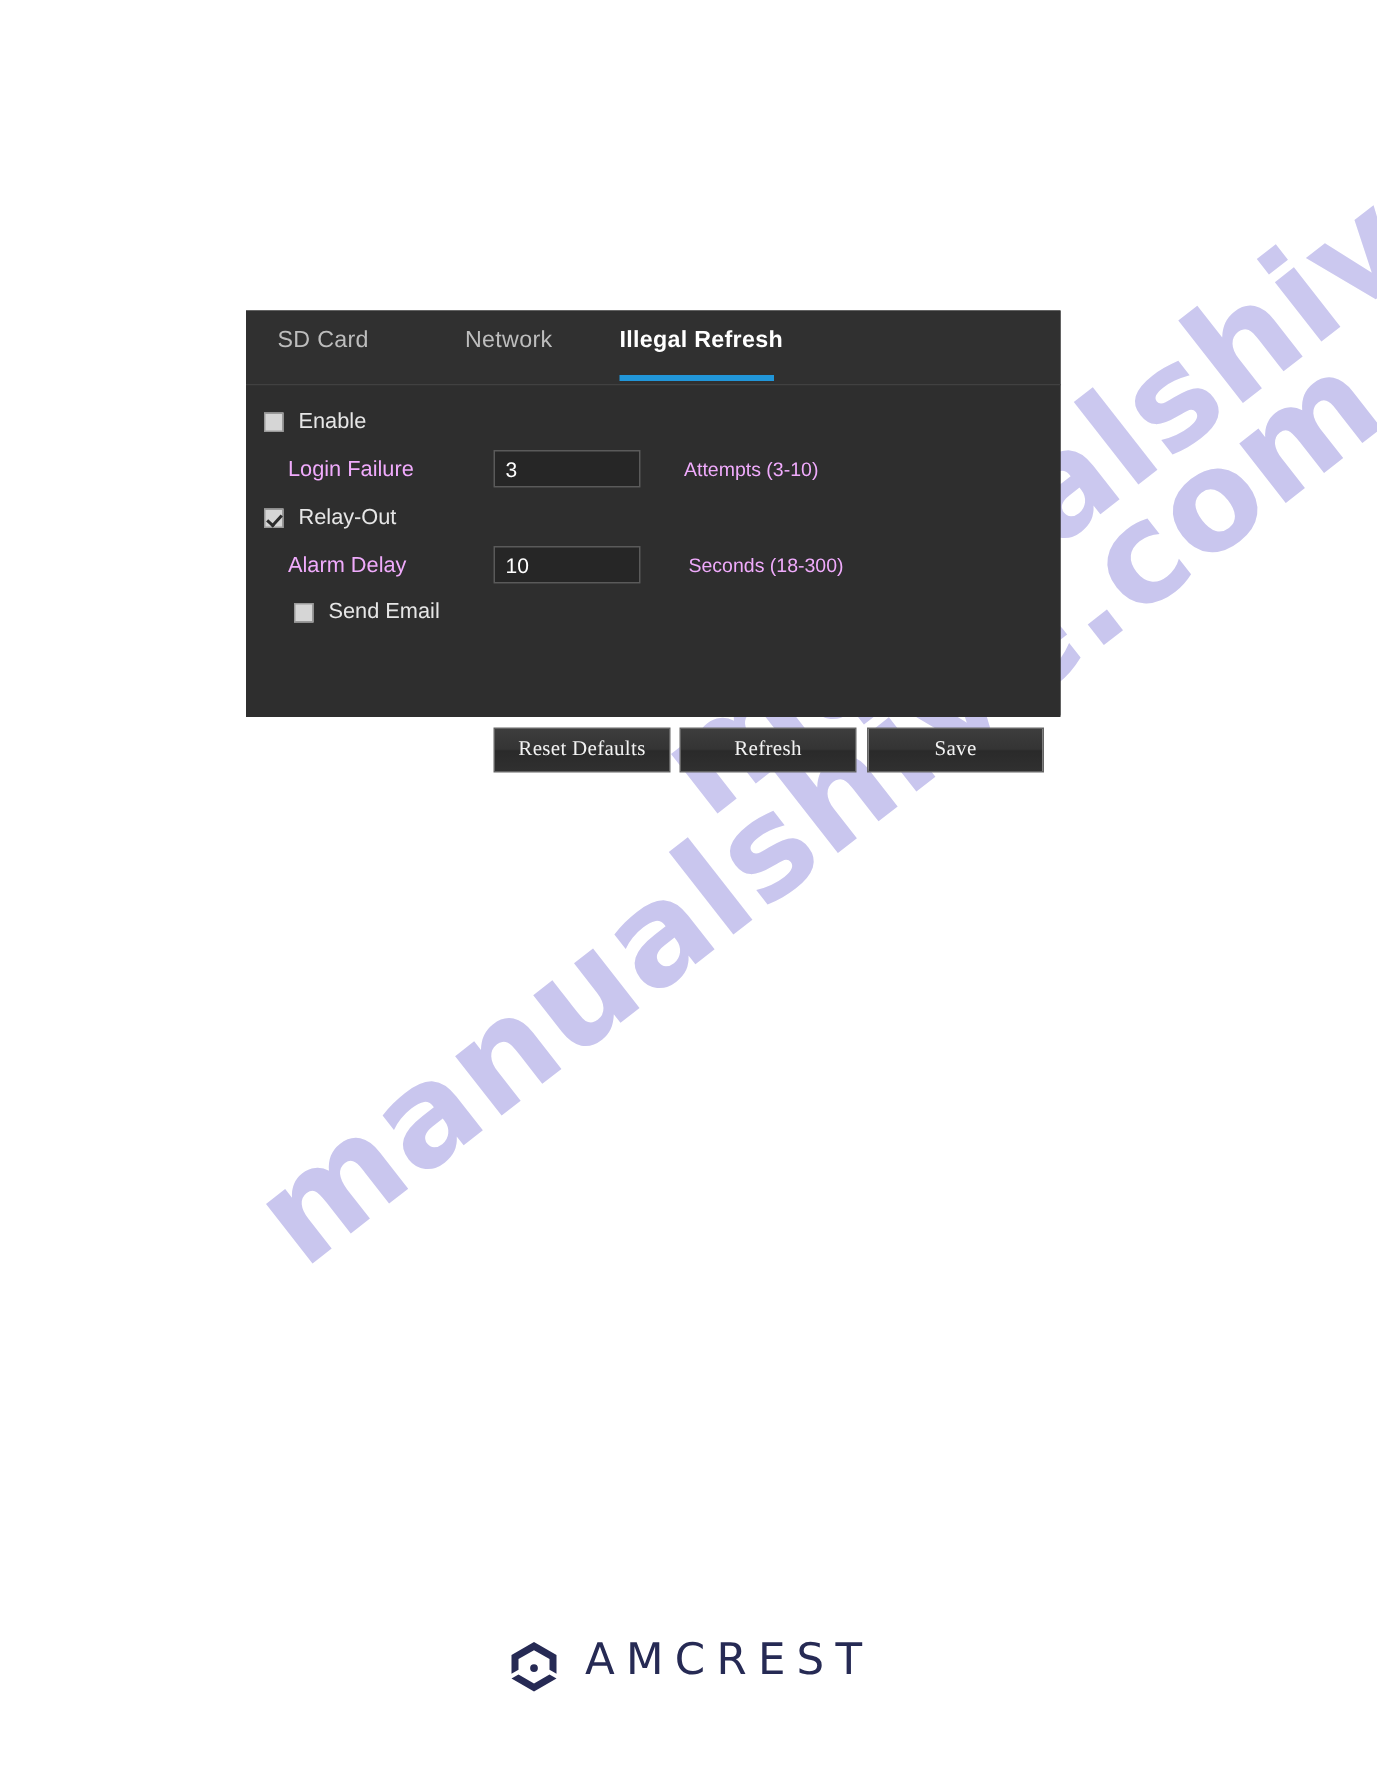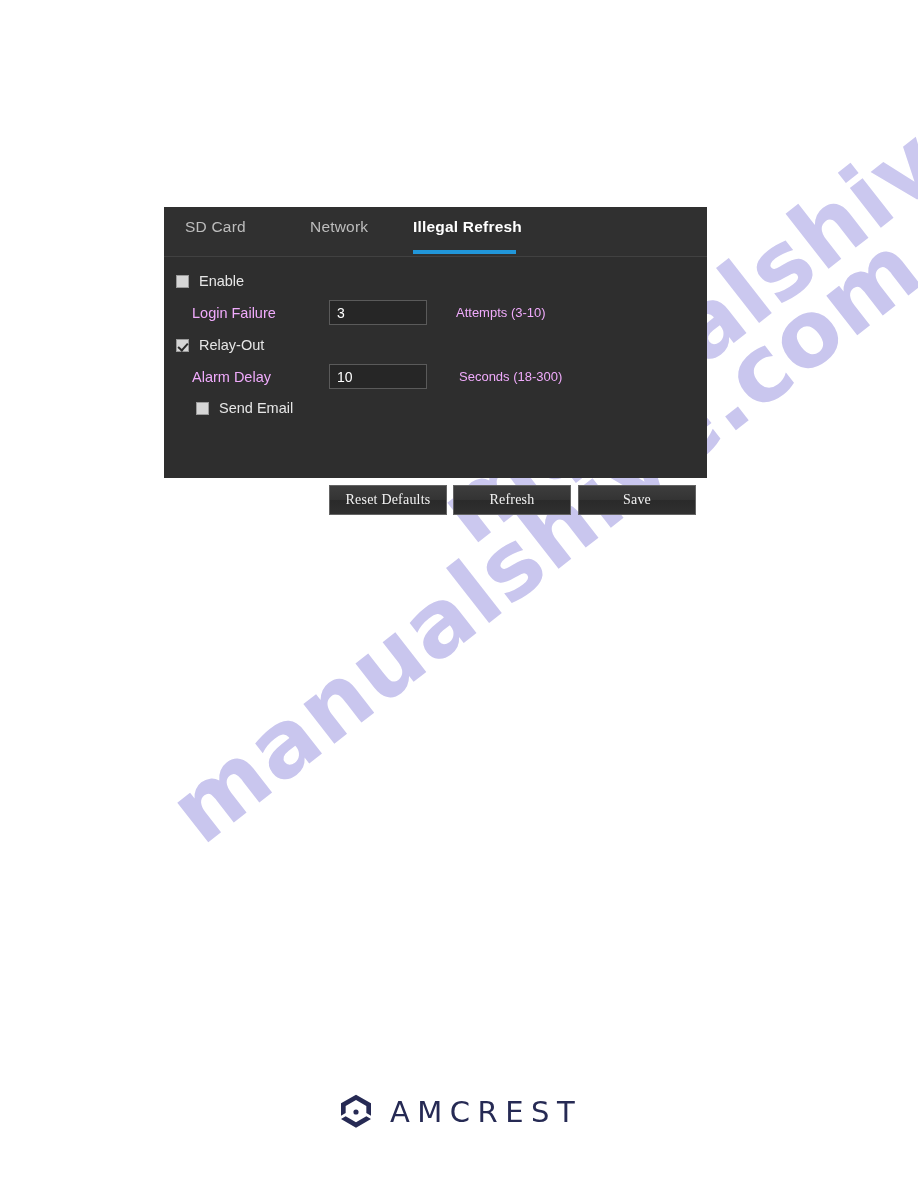--- a/index.html
+++ b/index.html
@@ -192,21 +192,20 @@
   #btn-reset-defaults { left: 165px; top: 228px; width: 118px; }
   #btn-refresh        { left: 289px; top: 228px; width: 118px; }
   #btn-save           { left: 414px; top: 228px; width: 118px; }
 
   
   #footer-logo {
     position: absolute;
     left: 336px;
     top: 1092px;
     display: flex;
-    align-items: center;
     z-index: 2;
   }
   #logo-mark { width: 40px; height: 40px; display: block; }
   #logo-wordmark {
     margin-left: 14px;
     font-family: "DejaVu Sans", sans-serif;
     font-size: 29px;
     font-weight: 500;
     letter-spacing: 7.5px;
     color: #262a54;

